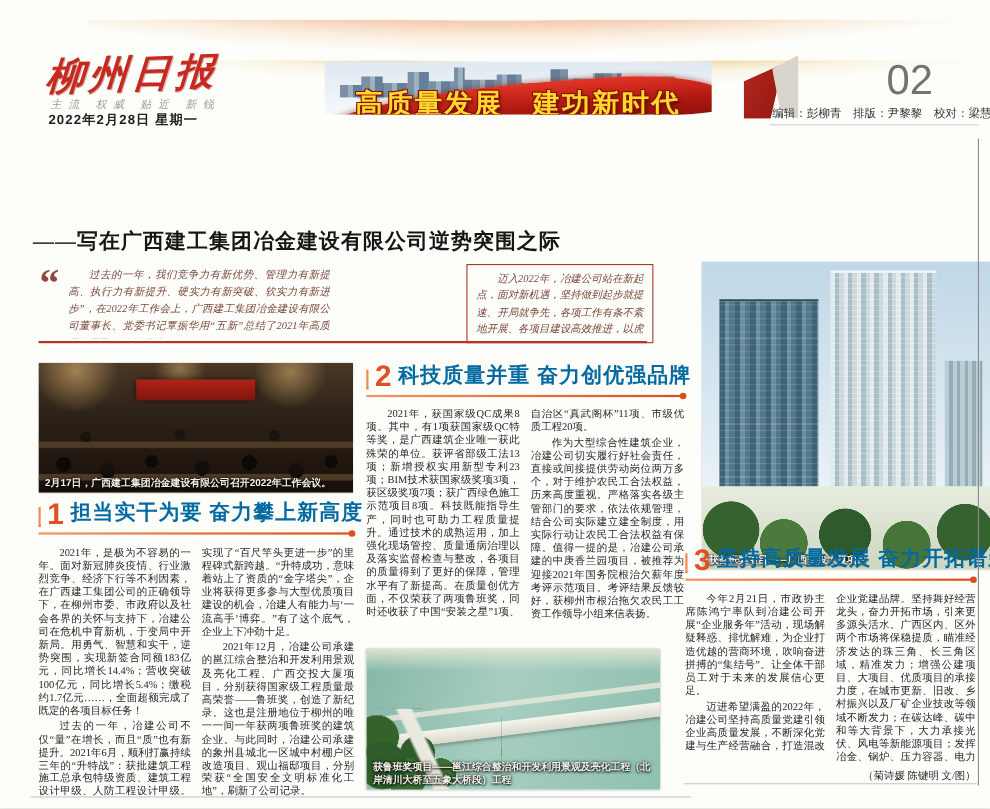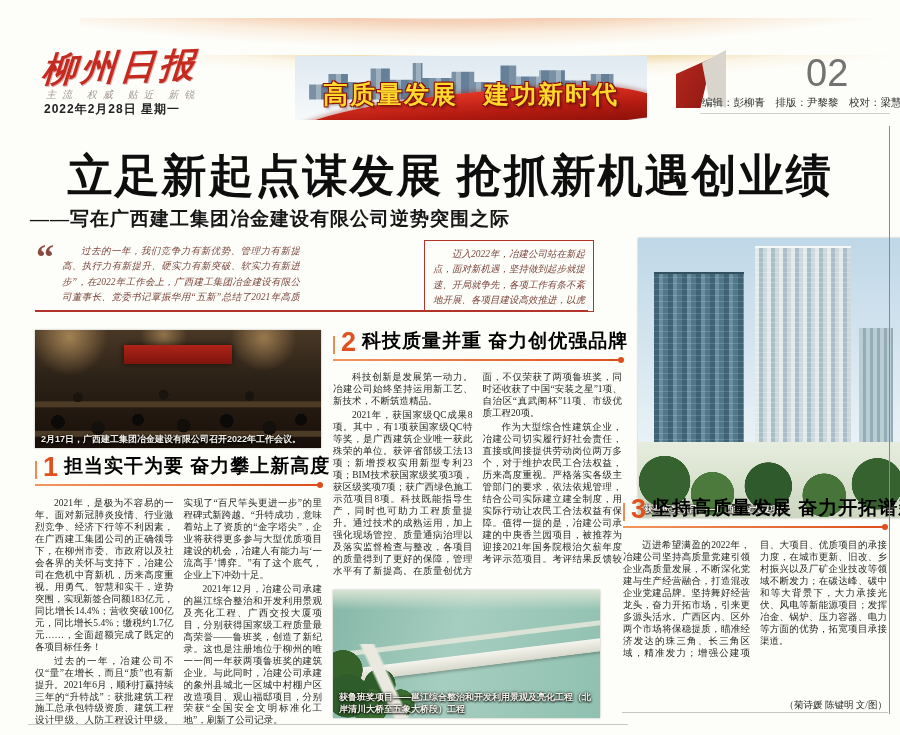--- a/index.html
+++ b/index.html
@@ -10,21 +10,21 @@
   .hdr-sweep1{position:absolute;left:80px;top:18px;width:820px;height:95px;
     background:radial-gradient(140% 300% at 45% -190%, transparent 63%, rgba(233,148,92,.45) 64%, rgba(242,186,128,.22) 69%, transparent 74%);}
   .hdr-sweep2{position:absolute;left:120px;top:55px;width:780px;height:95px;
     background:radial-gradient(150% 320% at 50% -210%, transparent 66%, rgba(224,170,60,.38) 67%, rgba(236,200,120,.15) 70%, transparent 74%);}
   .logo{position:absolute;left:42px;top:44px;font-size:35px;font-weight:900;font-style:italic;
     color:#c42a20;letter-spacing:4px;transform:skewX(-6deg) rotate(-2deg);text-shadow:1px 1px 0 rgba(150,25,15,.35);}
   .tagline{position:absolute;left:46px;top:88px;font-size:10px;color:#a39a91;letter-spacing:6px;
     font-family:"Liberation Sans","DejaVu Sans",sans-serif;font-style:italic;}
   .dateline{position:absolute;left:44px;top:101px;font-size:12px;font-weight:bold;color:#222;
     font-family:"Liberation Sans","DejaVu Sans",sans-serif;letter-spacing:1px;}
-  .banner{position:absolute;left:295px;top:56px;width:352px;height:64px;overflow:hidden;}
+  .banner{position:absolute;left:295px;top:56px;width:352px;height:48px;overflow:hidden;}
   .bn-sky{position:absolute;inset:0;background:linear-gradient(180deg,#dfe9f1,#f6f9fb);}
   .bn-city{position:absolute;left:4%;top:6%;width:92%;height:62%;
     background:repeating-linear-gradient(90deg,#7b90a5 0 7px,#9db0c0 7px 12px,#67809a 12px 20px);
     clip-path:polygon(0 100%,0 62%,6% 62%,6% 36%,12% 36%,12% 56%,19% 56%,19% 22%,25% 22%,25% 50%,32% 50%,32% 8%,35% 8%,35% 46%,44% 46%,44% 30%,51% 30%,51% 56%,59% 56%,59% 14%,64% 14%,64% 42%,71% 42%,71% 26%,79% 26%,79% 52%,87% 52%,87% 36%,94% 36%,94% 100%);}
   .bn-ribbon{position:absolute;left:-5%;bottom:-12px;width:112%;height:40px;transform:rotate(-4deg);
     background:linear-gradient(180deg,#e23526 0%,#b31a10 55%,#8c120a 100%);
     border-radius:60% 30% 35% 65% / 100% 90% 15% 0%;box-shadow:0 -2px 4px rgba(140,20,10,.35);}
   .bn-slogan{position:absolute;left:0;top:22px;width:100%;text-align:center;color:#ffd92c;
     font-weight:900;font-size:25px;letter-spacing:2px;white-space:nowrap;
     text-shadow:1px 1px 0 #8a0e08,-1px -1px 0 #8a0e08,1px -1px 0 #8a0e08,-1px 1px 0 #8a0e08,2px 2px 3px rgba(0,0,0,.45);}
@@ -49,21 +49,21 @@
   .intro-right{position:absolute;left:424px;top:240px;width:152px;height:58px;overflow:hidden;
     padding:6px 8px;border:1px solid #b3342a;font-size:9.5px;line-height:1.62;color:#7c463b;
     font-style:italic;text-align:justify;text-indent:2em;}
   .red-rule{position:absolute;left:35px;top:310px;width:553px;height:2px;background:#b3342a;}
   
   .sec-header{position:absolute;font-family:"Liberation Sans","DejaVu Sans",sans-serif;}
   .sec-line{display:flex;align-items:flex-end;gap:6px;}
   .sec-bracket{width:10px;height:16px;border-left:2px solid #ef8a50;border-bottom:2px solid #ef8a50;
     margin-bottom:2px;}
   .sec-num{font-size:27px;line-height:1;color:#e0511f;font-weight:700;}
-  .sec-title{font-size:19px;font-weight:900;color:#000000;letter-spacing:1px;padding-bottom:2px;white-space:nowrap;}
+  .sec-title{font-size:19px;font-weight:900;color:#0369a1;letter-spacing:1px;padding-bottom:2px;white-space:nowrap;}
   .sec-rule{position:relative;margin-top:3px;height:2px;background:linear-gradient(90deg,#f0975f,#dd4e1d);}
   .sec-dot{position:absolute;right:-1px;top:-2px;width:6px;height:6px;border-radius:50%;background:#dd4e1d;}
   
   .cols{position:absolute;column-count:2;column-gap:10px;overflow:hidden;
     font-size:9.5px;line-height:1.26;text-align:justify;color:#262626;}
   .cols p{margin:0 0 2px 0;text-indent:2em;}
   .byline{position:absolute;left:705px;top:699px;width:182px;font-size:9.5px;color:#262626;text-align:right;}
   
   .photo{position:absolute;overflow:hidden;box-shadow:0 0 2px rgba(0,0,0,.3);}
   .photo-caption{position:absolute;left:6px;right:6px;bottom:3px;color:#f5f2ea;font-size:9px;
@@ -145,21 +145,20 @@
     <div class="bn-ribbon"></div>
     <div class="bn-slogan"><span>高质量发展</span><span class="bn-gap"></span><span>建功新时代</span></div>
   </div>
   <div class="hdr-tail"></div>
   <div class="hdr-tail2"></div>
 
   <div class="pagenum">02</div>
   <div class="credits">编辑：彭柳青　排版：尹黎黎　校对：梁慧清</div>
   <div class="credits-rule"></div>
 
-  <div class="headline">立足新起点谋发展 抢抓新机遇创业绩</div>
   <div class="subhead">——写在广西建工集团冶金建设有限公司逆势突围之际</div>
 
   <div class="big-quote">“</div>
   <div class="intro-left">过去的一年，我们竞争力有新优势、管理力有新提高、执行力有新提升、硬实力有新突破、软实力有新进步”，在2022年工作会上，广西建工集团冶金建设有限公司董事长、党委书记覃振华用“五新”总结了2021年高质量发展取得的新成就。</div>
   <div class="intro-right">迈入2022年，冶建公司站在新起点，面对新机遇，坚持做到起步就提速、开局就争先，各项工作有条不紊地开展、各项目建设高效推进，以虎的速度全力前行，以更快的速度开拓进取。一月份，广西区内、区外的新签合同额就稳达20亿元，实现“开门红”！</div>
   <div class="red-rule"></div>
 
   <div class="photo photo-meeting">
     <div class="mp-room"></div>
     <div class="mp-screen"></div>
@@ -171,38 +170,37 @@
     <div class="sec-line">
       <span class="sec-bracket"></span>
       <span class="sec-num">1</span>
       <span class="sec-title">担当实干为要 奋力攀上新高度</span>
     </div>
     <div class="sec-rule">
         <i class="sec-dot"></i>
       </div>
   </div>
   <div class="cols" style="left:35px;top:498px;width:287px;height:232px;">
-    <p>2021年，是极为不容易的一年。面对新冠肺炎疫情、行业激烈竞争、经济下行等不利因素，在广西建工集团公司的正确领导下，在柳州市委、市政府以及社会各界的关怀与支持下，冶建公司在危机中育新机，历来高度重视。用勇气、智慧和实干，逆势突围，实现新签合同额183亿元，同比增长14.4%；营收突破100亿元，同比增长5.4%；缴税约1.7亿元……，全面超额完成了既定的各项目标任务！</p>
+    <p>2021年，是极为不容易的一年。面对新冠肺炎疫情、行业激烈竞争、经济下行等不利因素，在广西建工集团公司的正确领导下，在柳州市委、市政府以及社会各界的关怀与支持下，冶建公司在危机中育新机，于变局中开新局。用勇气、智慧和实干，逆势突围，实现新签合同额183亿元，同比增长14.4%；营收突破100亿元，同比增长5.4%；缴税约1.7亿元……，全面超额完成了既定的各项目标任务！</p>
     <p>过去的一年，冶建公司不仅“量”在增长，而且“质”也有新提升。2021年6月，顺利打赢持续三年的“升特战”：获批建筑工程施工总承包特级资质、建筑工程设计甲级、人防工程设计甲级。实现了“百尺竿头更进一步”的里程碑式新跨越。“升特成功，意味着站上了资质的“金字塔尖”，企业将获得更多参与大型优质项目建设的机会，冶建人有能力与‘一流高手’博弈。”有了这个底气，企业上下冲劲十足。</p>
     <p>2021年12月，冶建公司承建的邕江综合整治和开发利用景观及亮化工程、广西交投大厦项目，分别获得国家级工程质量最高荣誉——鲁班奖，创造了新纪录。这也是注册地位于柳州的唯一一间一年获两项鲁班奖的建筑企业。与此同时，冶建公司承建的象州县城北一区城中村棚户区改造项目、观山福邸项目，分别荣获“全国安全文明标准化工地”，刷新了公司记录。</p>
 
   </div>
 
   <div class="sec-header" style="left:333px;top:328px;width:290px;">
     <div class="sec-line">
       <span class="sec-bracket"></span>
       <span class="sec-num">2</span>
       <span class="sec-title">科技质量并重 奋力创优强品牌</span>
     </div>
     <div class="sec-rule">
         <i class="sec-dot"></i>
       </div>
   </div>
   <div class="cols" style="left:333px;top:372px;width:289px;height:212px;">
-    <p>科技创新是发展第一动力。冶建公司始终坚持运用新工艺、新技术，不断筑造精品。</p>
     <p>2021年，获国家级QC成果8项。其中，有1项获国家级QC特等奖，是广西建筑企业唯一获此殊荣的单位。获评省部级工法13项；新增授权实用新型专利23项；BIM技术获国家级奖项3项，获区级奖项7项；获广西绿色施工示范项目8项。科技既能指导生产，同时也可助力工程质量提升。通过技术的成熟运用，加上强化现场管控、质量通病治理以及落实监督检查与整改，各项目的质量得到了更好的保障，管理水平有了新提高。在质量创优方面，不仅荣获了两项鲁班奖，同时还收获了中国“安装之星”1项、自治区“真武阁杯”11项、市级优质工程20项。</p>
     <p>作为大型综合性建筑企业，冶建公司切实履行好社会责任，直接或间接提供劳动岗位两万多个，对于维护农民工合法权益，历来高度重视。严格落实各级主管部门的要求，依法依规管理，结合公司实际建立建全制度，用实际行动让农民工合法权益有保障。值得一提的是，冶建公司承建的中庚香兰园项目，被推荐为迎接2021年国务院根治欠薪年度考评示范项目。考评结果反馈较好，获柳州市根治拖欠农民工工资工作领导小组来信表扬。</p>
   </div>
 
   <div class="photo photo-bridge">
     <div class="rp-water"></div>
     <div class="rp-shore"></div>
     <div class="rp-bridge2"></div>
     <div class="rp-bridge"></div>
     <div class="rp-trees"></div>
@@ -222,20 +220,21 @@
     <div class="sec-line">
       <span class="sec-bracket"></span>
       <span class="sec-num">3</span>
       <span class="sec-title">坚持高质量发展 奋力开拓谱新篇</span>
     </div>
     <div class="sec-rule">
         <i class="sec-dot"></i>
       </div>
   </div>
   <div class="cols" style="left:623px;top:540px;width:264px;height:156px;">
+    <p>今年2月21日，市政协主席陈鸿宁率队到冶建公司开展“企业服务年”活动，现场解疑释惑、排忧解难，为企业打造优越的营商环境，吹响奋进拼搏的“集结号”。让全体干部员工对于未来的发展信心更足。</p>
     <p>迈进希望满盈的2022年，冶建公司坚持高质量党建引领企业高质量发展，不断深化党建与生产经营融合，打造混改企业党建品牌。坚持舞好经营龙头，奋力开拓市场，引来更多源头活水。广西区内、区外两个市场将保稳提质，瞄准经济发达的珠三角、长三角区域，精准发力；增强公建项目、大项目、优质项目的承接力度，在城市更新、旧改、乡村振兴以及厂矿企业技改等领域不断发力；在碳达峰、碳中和等大背景下，大力承接光伏、风电等新能源项目；发挥冶金、锅炉、压力容器、电力等方面的优势，拓宽项目承接渠道。</p>
 
   </div>
   <div class="byline">（菊诗媛 陈键明 文/图）</div>
 
   <div class="right-rule"></div>
   <div class="bottom-rule1"></div>
   <div class="bottom-rule2"></div>
 
 </div>

